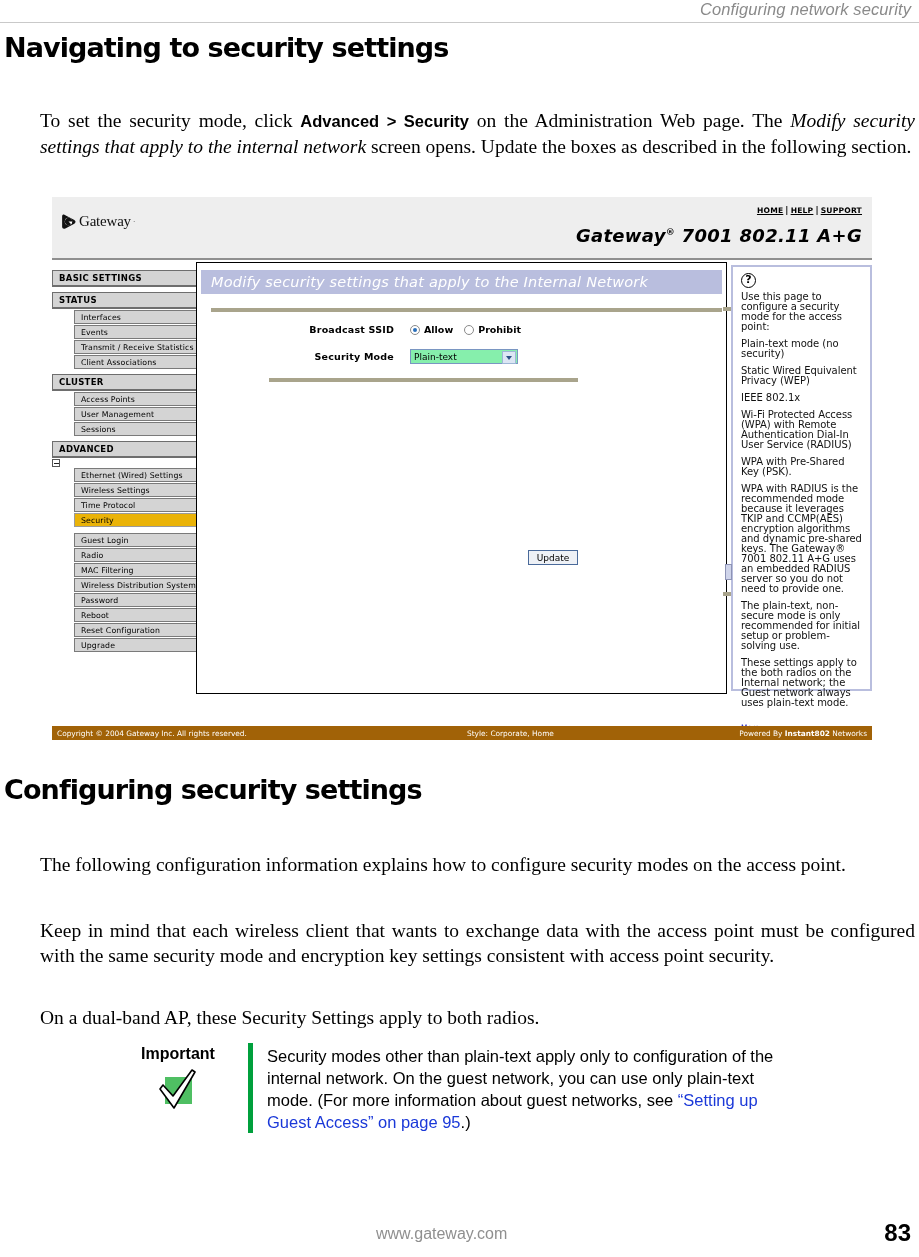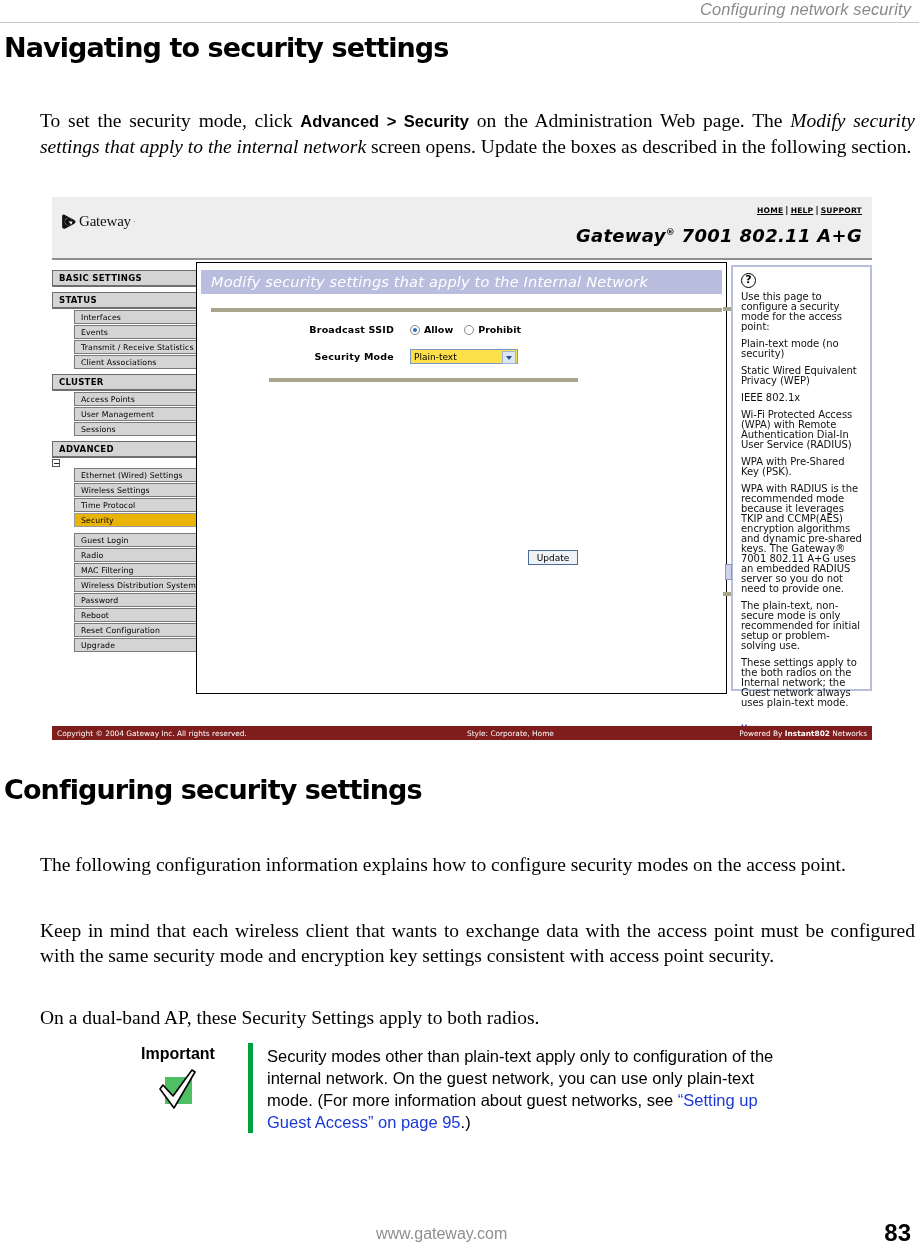--- a/index.html
+++ b/index.html
@@ -243,21 +243,21 @@
     content: "";
     position: absolute;
     left: 2px; top: 2px;
     width: 4px; height: 4px;
     border-radius: 50%;
     background: #2a6fbb;
   }
   .select {
     width: 108px; height: 15px;
     border: 1px solid #7a96c2;
-    background: #fde047;
+    background: #86efac;
     display: flex;
     align-items: center;
     font-size: 9px;
     padding-left: 3px;
     position: relative;
     color: #000;
   }
   .select .arrow {
     position: absolute;
     right: 1px; top: 1px;
@@ -331,21 +331,21 @@
     left: -10px;
     width: 8px; height: 4px;
     background: #a9a48c;
   }
 
   
   .shot-footer {
     position: absolute;
     left: 0; bottom: 0;
     width: 820px; height: 14px;
-    background: #7f1d1d;
+    background: #a16207;
     color: #ffffff;
     font-size: 7.4px;
     display: flex;
     align-items: center;
   }
   .shot-footer .f-left { position: absolute; left: 5px; }
   .shot-footer .f-mid { position: absolute; left: 415px; }
   .shot-footer .f-right { position: absolute; right: 5px; }
   .shot-footer b { font-weight: bold; }
 

